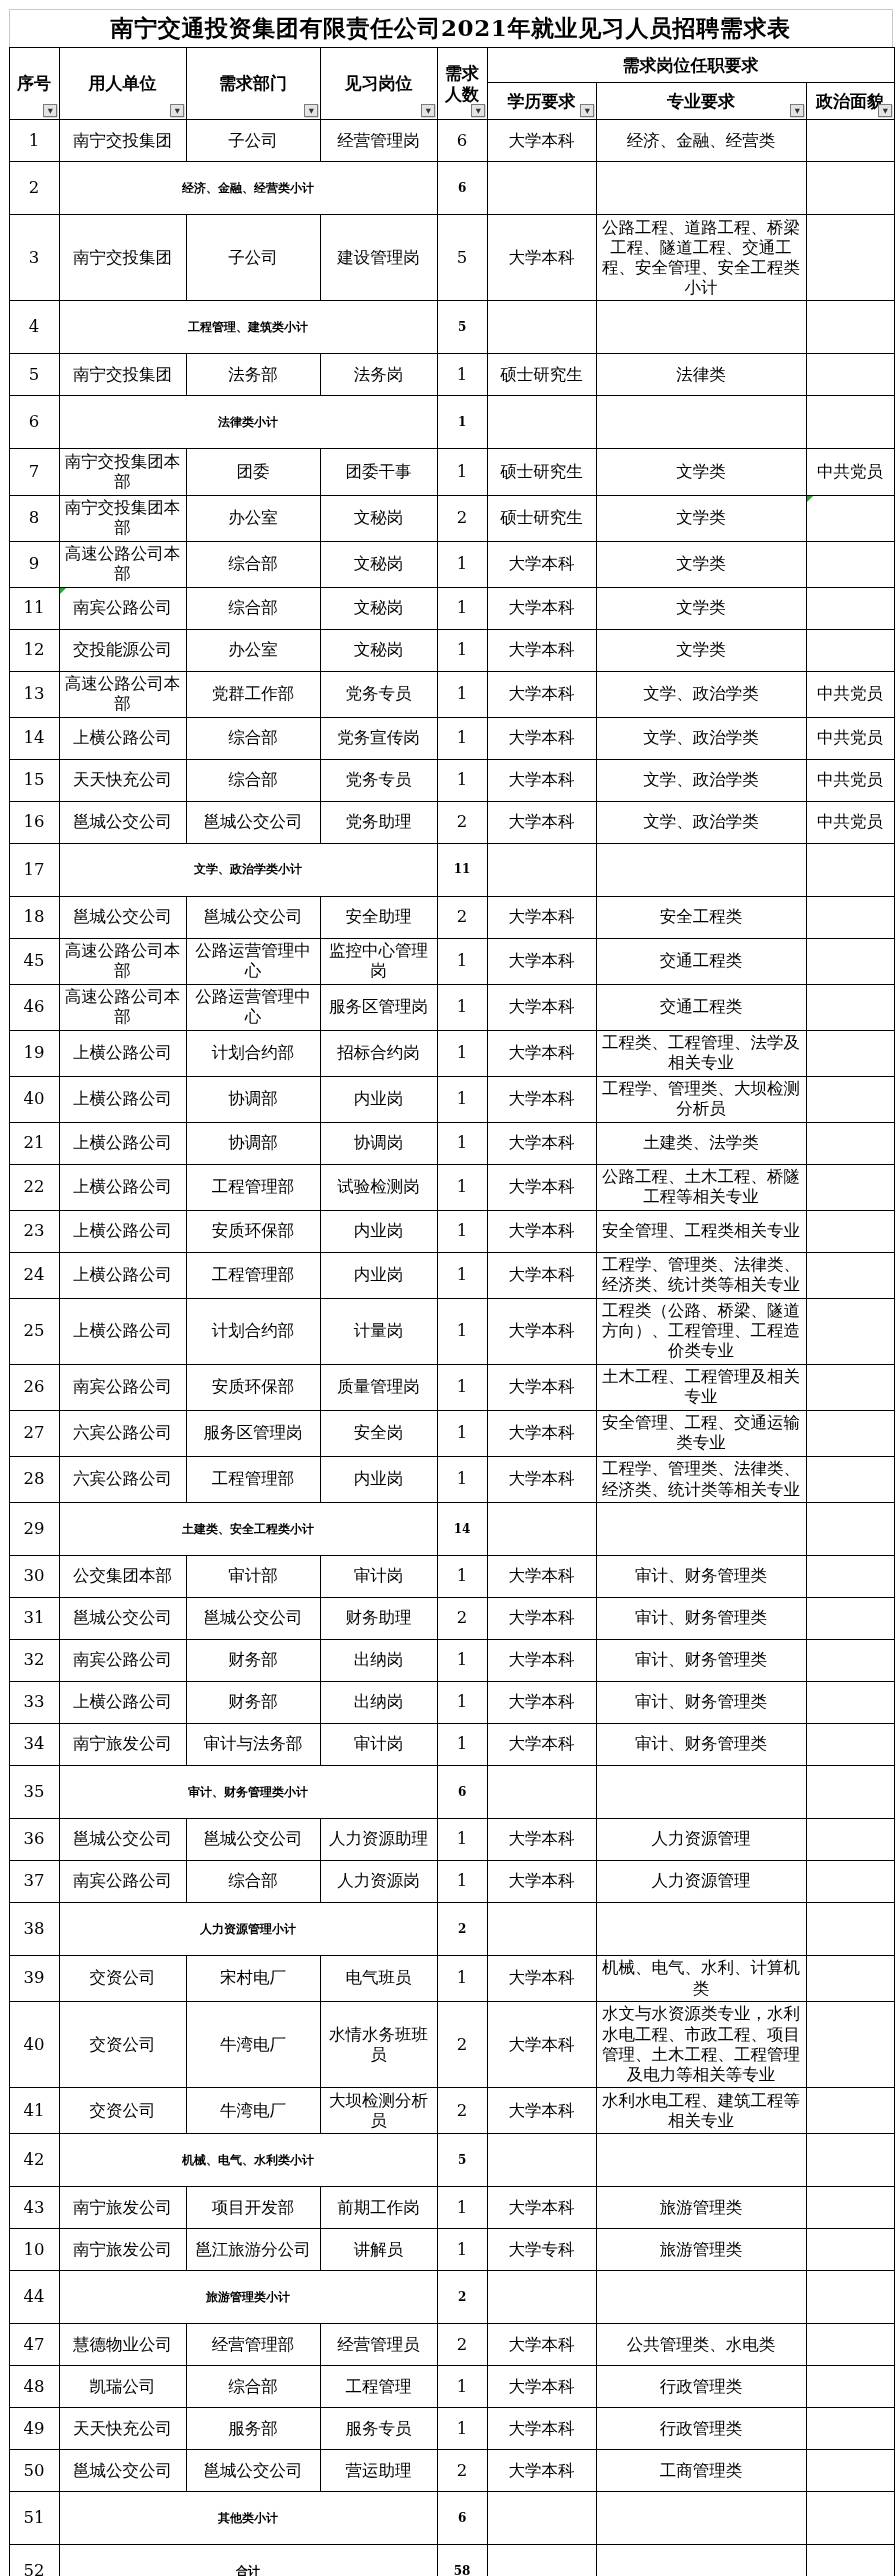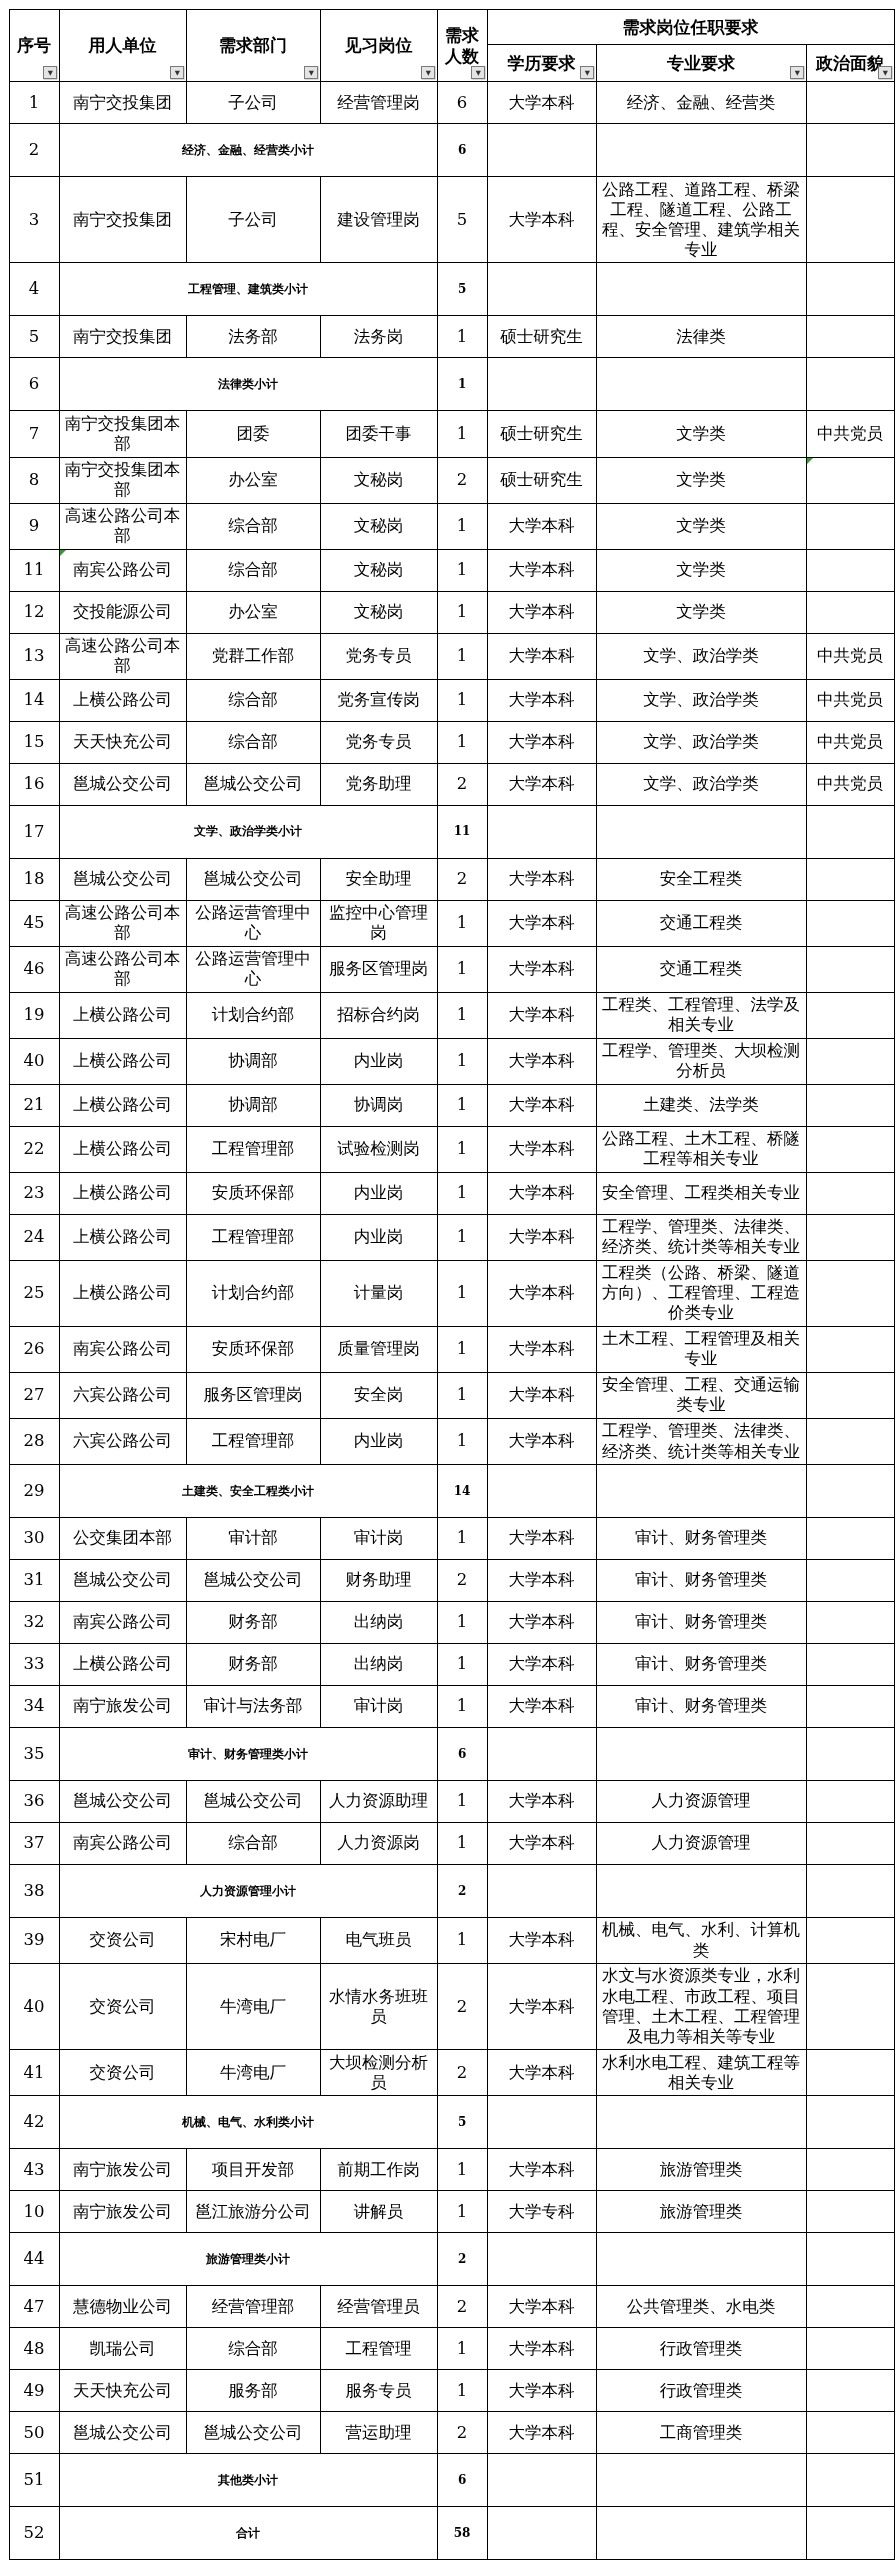--- a/index.html
+++ b/index.html
@@ -46,20 +46,21 @@
   }
   .err-tri{
     position:absolute; left:0.6px; top:0.6px; width:0; height:0;
     border-top:6.7px solid var(--error-marker); border-right:6.7px solid transparent;
   }
 </style>
 </head>
 <body>
 
 <div class="sheet">
+  <div class="title-cell">南宁交通投资集团有限责任公司2021年就业见习人员招聘需求表</div>
 
   <table>
     <colgroup>
       <col class="c-no">
         <col class="c-unit">
         <col class="c-dept">
         <col class="c-post">
       <col class="c-count">
         <col class="c-edu">
         <col class="c-major">
@@ -141,21 +142,21 @@
           <td></td>
           <td></td>
         </tr>
         <tr>
           <td>3</td>
           <td>南宁交投集团</td>
           <td>子公司</td>
           <td>建设管理岗</td>
           <td class="count-cell">5</td>
           <td>大学本科</td>
-          <td>公路工程、道路工程、桥梁工程、隧道工程、公路工程、安全管理、建筑学相关专业</td>
+          <td>公路工程、道路工程、桥梁工程、隧道工程、交通工程、安全管理、安全工程类小计</td>
           <td></td>
         </tr>
         <tr class="sub">
           <td>4</td>
           <td colspan="3" class="label-cell">工程管理、建筑类小计</td>
           <td class="count-cell">5</td>
           <td></td>
           <td></td>
           <td></td>
         </tr>

